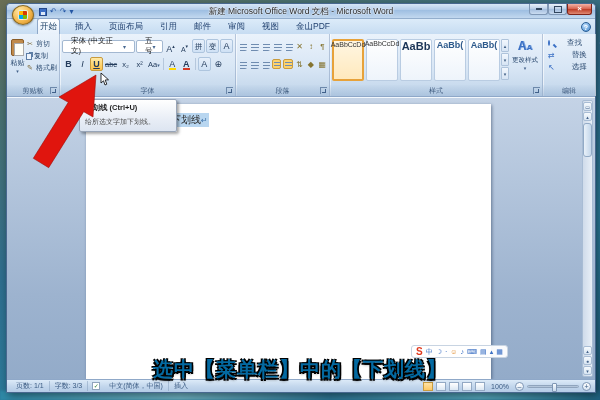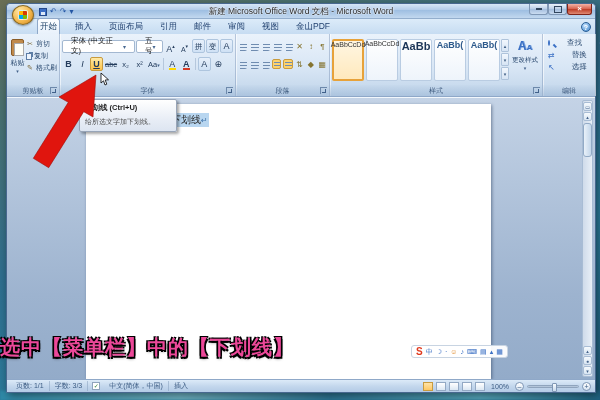--- a/index.html
+++ b/index.html
@@ -156,22 +156,22 @@
   .cursor-svg { position:absolute; left:93px; top:69px; z-index:51; }
 
   
   .ime { position:absolute; left:404px; top:341px; height:13px; background:rgba(255,255,255,.95);
     border:1px solid #c8d4e2; border-radius:3px; display:flex; align-items:center; gap:3px; padding:0 4px; z-index:20; }
   .ime-logo { color:#e03a1f; font-weight:bold; font-size:10px; }
   .ime-ic { font-size:7px; color:#3a6fc4; }
   .ime-ic.orange { color:#e08a2a; }
 
   
-  .caption { position:absolute; left:0; top:334px; width:100%; z-index:60;
-    font-size:20px; font-weight:bold; color:#ec4899; letter-spacing:1px;
+  .caption { position:absolute; left:0; top:356px; width:100%; text-align:center; z-index:60;
+    font-size:20px; font-weight:bold; color:#0369a1; letter-spacing:1px;
     text-shadow:-1.5px -1.5px 0 #000,1.5px -1.5px 0 #000,-1.5px 1.5px 0 #000,1.5px 1.5px 0 #000,0 2px 3px rgba(0,0,0,.5); }
 
   
   .statusbar { position:absolute; left:0; bottom:0; width:100%; height:13px;
     background:linear-gradient(#dcEAf8,#c2d6ec 55%,#b4cbe6); border-top:1px solid #8fa8c8;
     display:flex; align-items:center; font-size:7px; color:#3a5a82; padding:0 4px; }
   .st-item { padding:0 5px; border-right:1px solid rgba(130,155,185,.5); white-space:nowrap; }
   .spell { width:8px; height:8px; background:#fff; border:1px solid #8fa4bd; font-size:6px; line-height:7px;
     text-align:center; color:#2e7d32; margin:0 4px; }
   .st-right { margin-left:auto; display:flex; align-items:center; gap:3px; }

